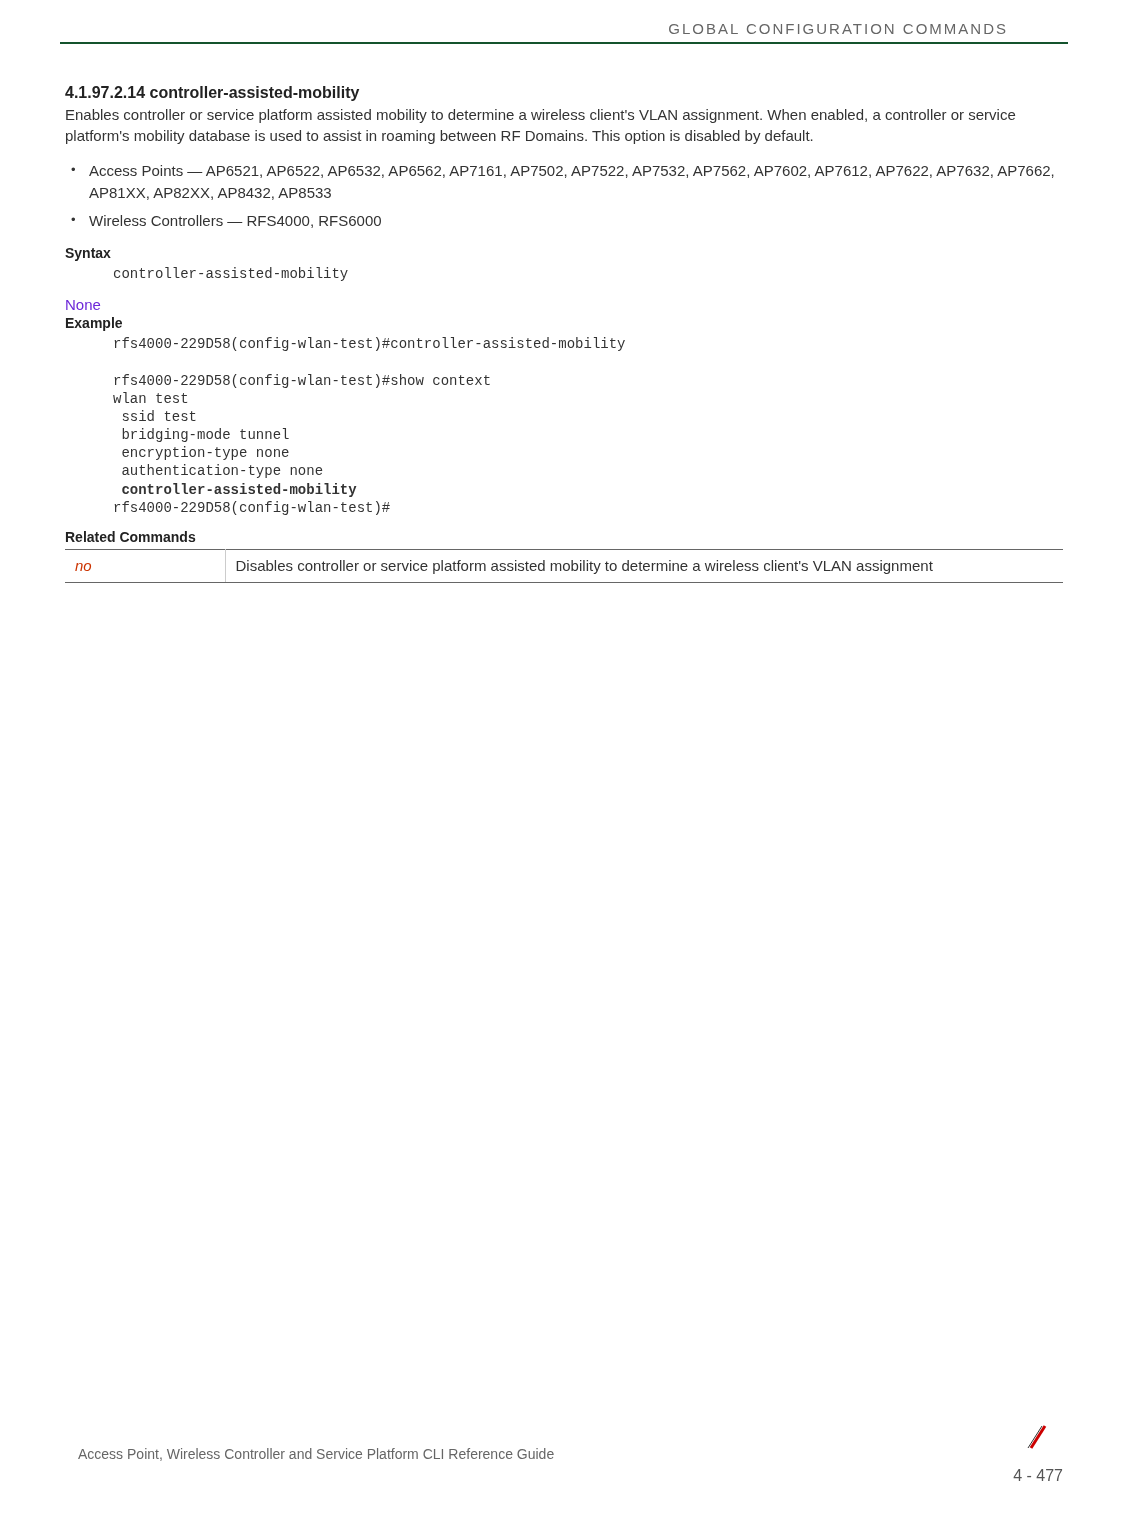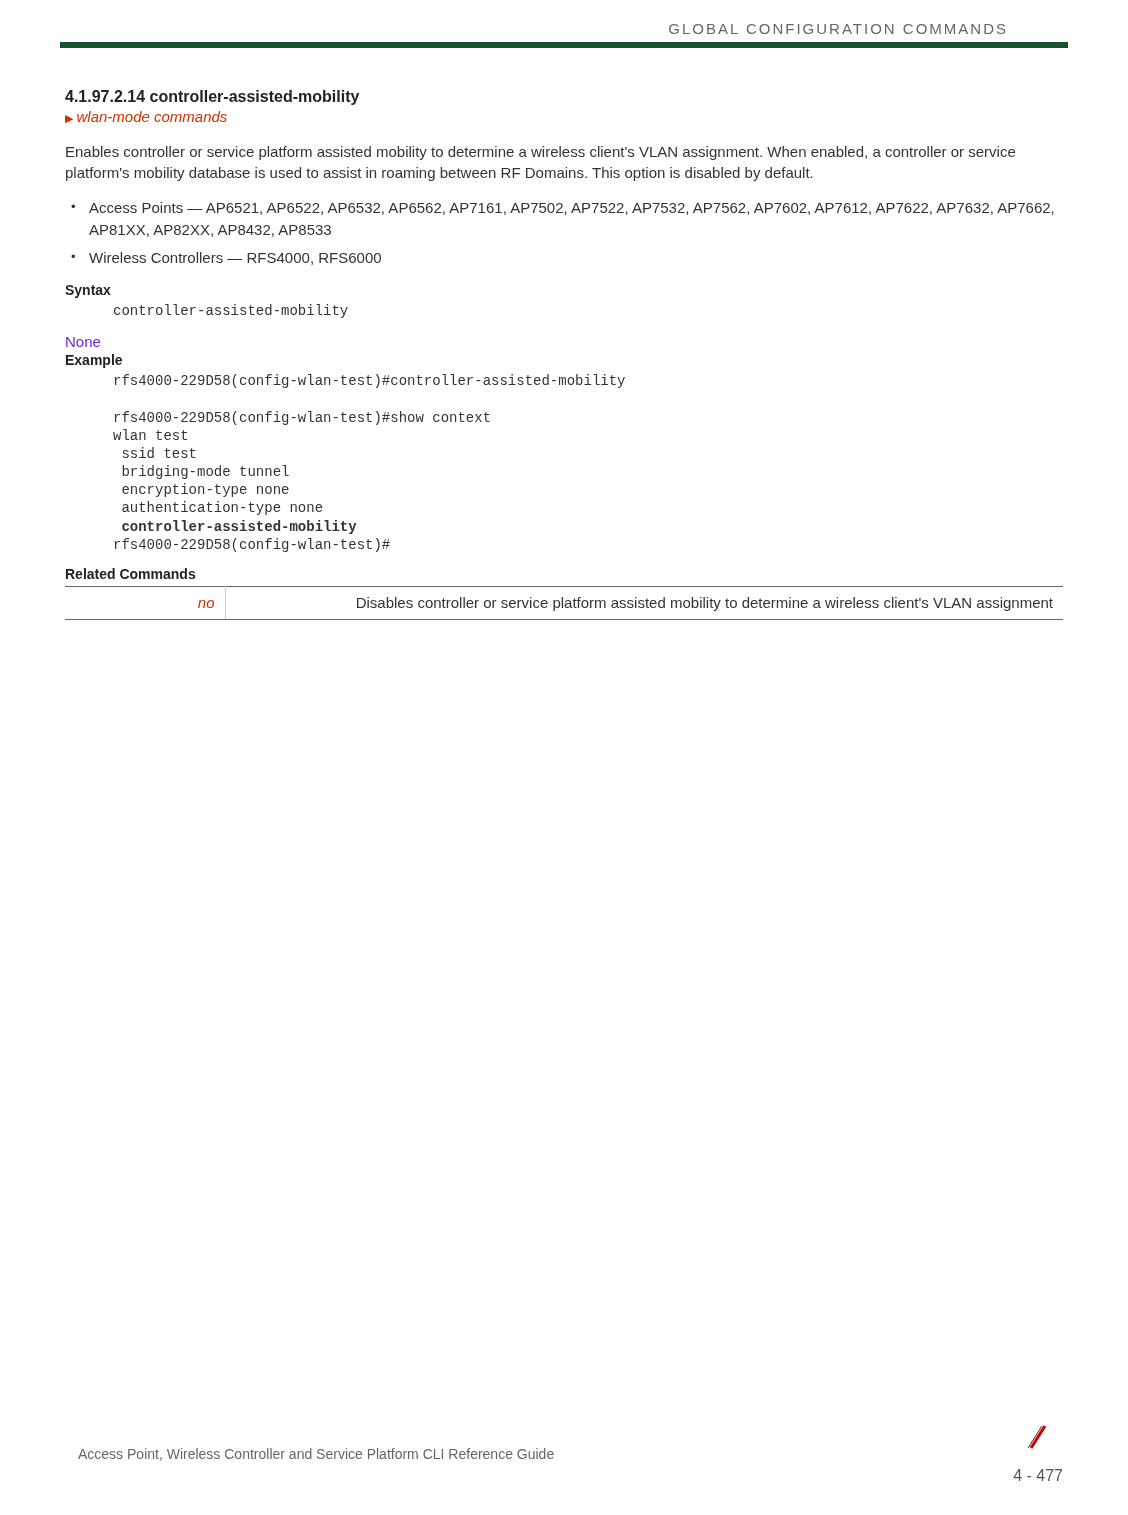--- a/index.html
+++ b/index.html
@@ -14,21 +14,21 @@
       background: white;
       position: relative;
       color: #333;
     }
     .header {
       text-align: right;
       padding: 20px 60px 5px 60px;
       font-size: 15px;
       letter-spacing: 2px;
       color: #666;
-      border-bottom: 6px solid #14532d;
+      border-bottom: 2px solid #14532d;
       margin-left: 60px;
       margin-right: 60px;
     }
     .content {
       padding: 40px 65px 0 65px;
     }
     .section-title {
       font-size: 16px;
       font-weight: bold;
       color: #222;
@@ -113,21 +113,20 @@
       border-collapse: collapse;
       margin-top: 4px;
     }
     .related-table td {
       border-top: 1px solid #666;
       border-bottom: 1px solid #666;
       padding: 6px 10px;
       font-size: 15px;
       vertical-align: top;
       line-height: 1.35;
-      text-align: right;
     }
     .related-table td.cmd {
       color: #cc3300;
       font-style: italic;
       width: 160px;
       border-right: 1px solid #ccc;
     }
     .related-table td.desc {
       color: #333;
     }
@@ -167,23 +166,20 @@
   <span>GLOBAL CONFIGURATION COMMANDS</span>
 </div>
 
 <div class="content">
 
   <div class="section-title">
     <span>4.1.97.2.14</span>
     <span>controller-assisted-mobility</span>
   </div>
 
-  <div class="breadcrumb">
-    <span class="arrow">▶</span><span>wlan-mode commands</span>
-  </div>
 
   <p class="description">Enables controller or service platform assisted mobility to determine a wireless client's VLAN assignment. When enabled, a controller or service platform's mobility database is used to assist in roaming between RF Domains. This option is disabled by default.</p>
 
   <div class="platforms">
     <ul>
       <li>Access Points — AP6521, AP6522, AP6532, AP6562, AP7161, AP7502, AP7522, AP7532, AP7562, AP7602, AP7612, AP7622, AP7632, AP7662, AP81XX, AP82XX, AP8432, AP8533</li>
       <li>Wireless Controllers — RFS4000, RFS6000</li>
     </ul>
   </div>
 

